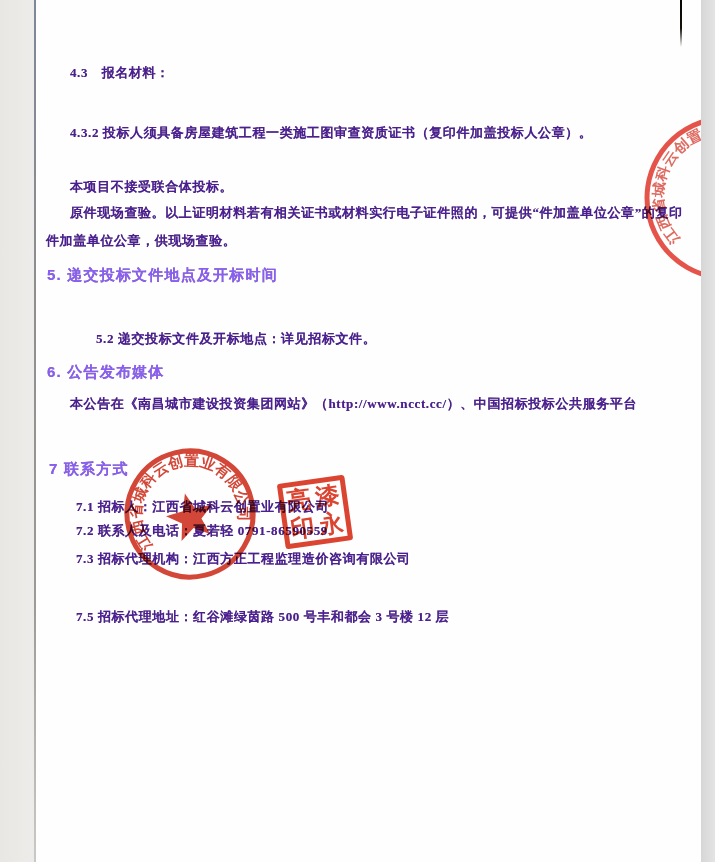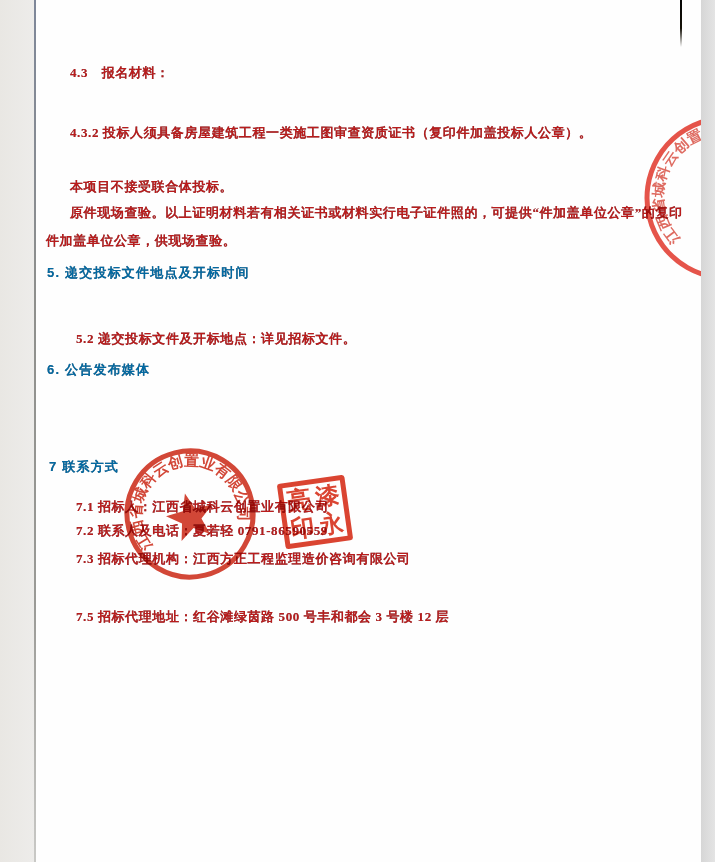--- a/index.html
+++ b/index.html
@@ -3,28 +3,28 @@
 <meta charset="utf-8">
 <style>
   html,body{margin:0;padding:0;background:#cfcfcf;}
   .page{
     position:relative;width:715px;height:862px;margin:0 auto;
     background:#fefefe;overflow:hidden;
     font-family:"Liberation Serif","DejaVu Serif",serif;
   }
   
   .ln{
-    position:absolute;white-space:nowrap;color:#b91c1c;
+    position:absolute;white-space:nowrap;color:#4c1d95;
     font:600 13px/1.15 "Liberation Serif","DejaVu Serif",serif;
     letter-spacing:.6px;z-index:1;
     text-shadow:0 0 .4px rgba(30,30,40,.55);
   }
   .hd{
     font-family:"Liberation Sans","DejaVu Sans",sans-serif;
-    font-weight:700;font-size:13px;letter-spacing:1.2px;color:#0369a1;
+    font-weight:700;font-size:15px;letter-spacing:1.2px;color:#8b5cf6;
   }
   
   .stamp{position:absolute;z-index:2;mix-blend-mode:multiply;}
   .square-seal{
     width:58px;height:56px;border:5px solid #d8341f;border-radius:3px;
     transform:rotate(-8deg);opacity:.92;
     display:grid;grid-template-columns:1fr 1fr;grid-template-rows:1fr 1fr;
     align-items:center;justify-items:center;
   }
   .square-seal span{
@@ -70,22 +70,23 @@
       </text>
     </g>
   </svg>
 
   <div class="ln" style="left:70px;top:66px">4.3　报名材料：</div>
   <div class="ln" style="left:70px;top:126px">4.3.2 投标人须具备房屋建筑工程一类施工图审查资质证书（复印件加盖投标人公章）。</div>
   <div class="ln" style="left:70px;top:180px">本项目不接受联合体投标。</div>
   <div class="ln" style="left:70px;top:206px">原件现场查验。以上证明材料若有相关证书或材料实行电子证件照的，可提供“件加盖单位公章”的复印</div>
   <div class="ln" style="left:46px;top:234px">件加盖单位公章，供现场查验。</div>
   <div class="ln hd" style="left:47px;top:266px">5. 递交投标文件地点及开标时间</div>
-  <div class="ln" style="left:76px;top:332px">5.2 递交投标文件及开标地点：详见招标文件。</div>
+  <div class="ln" style="left:96px;top:332px">5.2 递交投标文件及开标地点：详见招标文件。</div>
   <div class="ln hd" style="left:47px;top:363px">6. 公告发布媒体</div>
+  <div class="ln" style="left:70px;top:397px">本公告在《南昌城市建设投资集团网站》（http://www.ncct.cc/）、中国招标投标公共服务平台</div>
   <div class="ln hd" style="left:49px;top:460px">7 联系方式</div>
   <div class="ln" style="left:76px;top:500px">7.1 招标人：江西省城科云创置业有限公司</div>
   <div class="ln" style="left:76px;top:524px">7.2 联系人及电话：夏若轻 0791-86590559</div>
   <div class="ln" style="left:76px;top:552px">7.3 招标代理机构：江西方正工程监理造价咨询有限公司</div>
   <div class="ln" style="left:76px;top:610px">7.5 招标代理地址：红谷滩绿茵路 500 号丰和都会 3 号楼 12 层</div>
 
   <div class="edge margin-left"></div>
   <div class="edge edge-line-left"></div>
   <div class="edge margin-right"></div>
   <div class="edge tick-top-right"></div>

